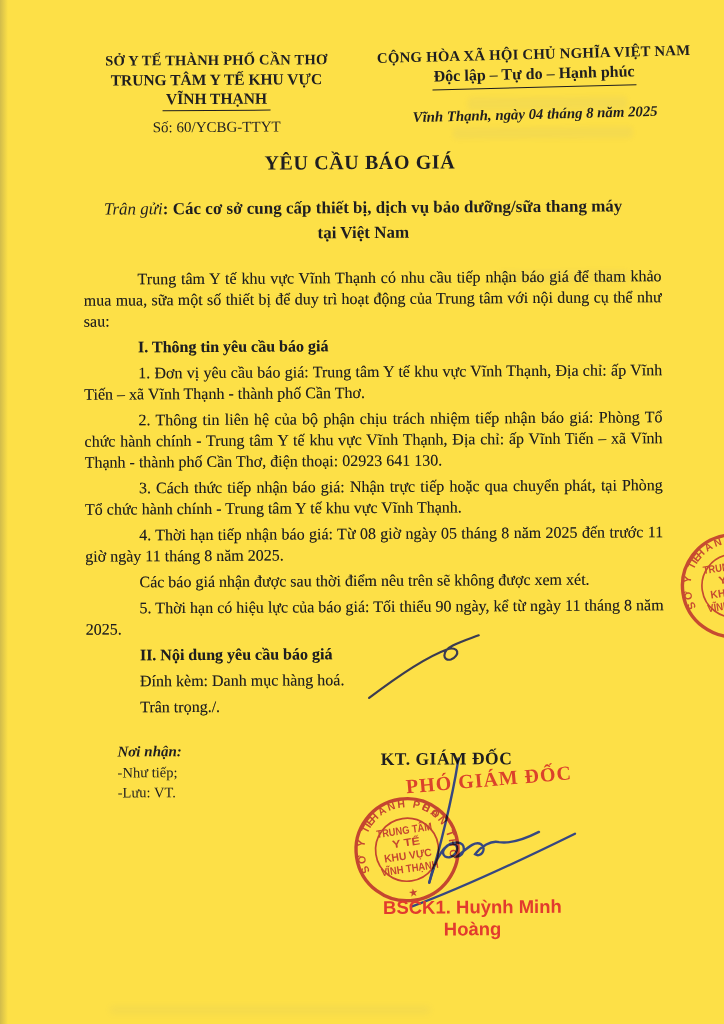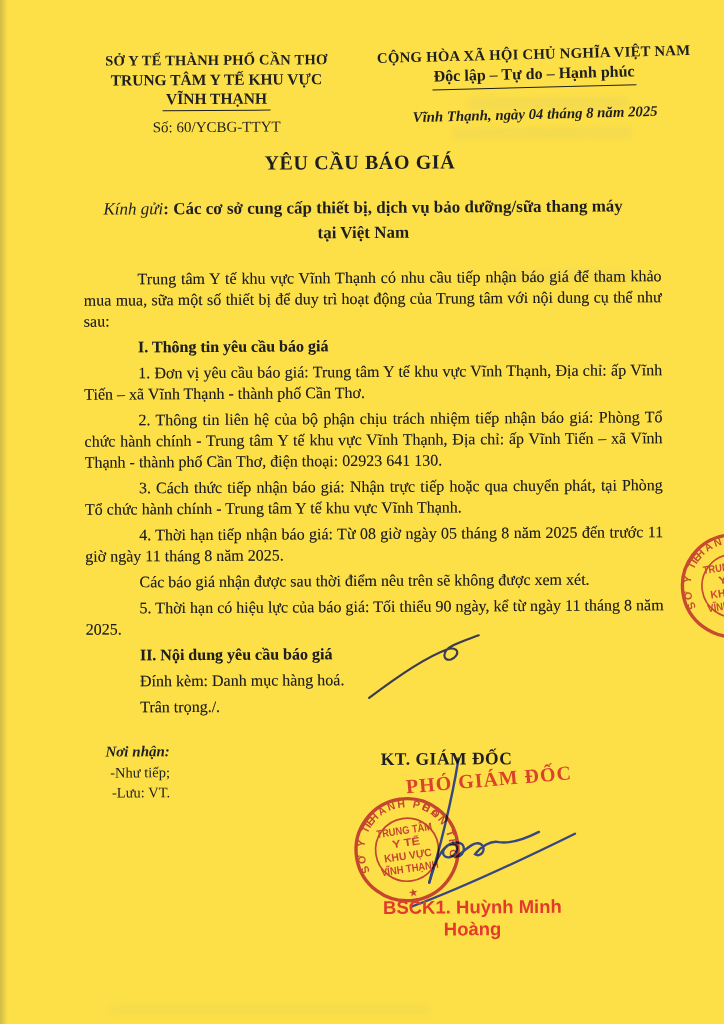--- a/index.html
+++ b/index.html
@@ -43,21 +43,21 @@
   .recipient .txt{font-weight:bold;}
 
   
   .body-text{position:absolute;left:85px;top:267px;width:578px;
              font-size:16px;line-height:21px;text-align:justify;}
   .body-text p{margin:0 0 5px 0;text-indent:54px;
                text-shadow:0 0 .4px rgba(20,20,25,.45);}
   .body-text p.heading{font-weight:bold;text-align:left;}
 
   
-  .noi-nhan{position:absolute;left:104px;top:740px;font-size:14.5px;line-height:1.38;text-align:right;}
+  .noi-nhan{position:absolute;left:116px;top:740px;font-size:14.5px;line-height:1.38;}
   .noi-nhan .nn-label{font-weight:bold;font-style:italic;font-size:15px;}
 
   .kt-line{position:absolute;left:325px;top:749px;width:240px;text-align:center;
            font-size:17.5px;font-weight:bold;letter-spacing:.5px;}
   .deputy-line{position:absolute;left:404px;top:769px;
                font-size:20px;font-weight:bold;color:#d8352a;letter-spacing:1px;
                transform:rotate(-4.5deg);opacity:.92;}
   .signer-name{position:absolute;left:350px;top:897px;width:240px;text-align:center;
                font-family:"Liberation Sans","DejaVu Sans",sans-serif;
                font-size:18.5px;font-weight:bold;color:#e23b2e;}
@@ -91,21 +91,21 @@
 
     <div class="hdr-right">
       <div class="n1">CỘNG HÒA XÃ HỘI CHỦ NGHĨA VIỆT NAM</div>
       <div><span class="n2">Độc lập – Tự do – Hạnh phúc</span></div>
       <div class="date">Vĩnh Thạnh, ngày 04 tháng 8 năm 2025</div>
     </div>
 
     <div class="doc-title">YÊU CẦU BÁO GIÁ</div>
 
     <div class="recipient">
-      <span class="lbl">Kính gửi</span><span class="txt">: Các cơ sở cung cấp thiết bị, dịch vụ bảo dưỡng/sữa thang máy tại Việt Nam</span>
+      <span class="lbl">Trân gửi</span><span class="txt">: Các cơ sở cung cấp thiết bị, dịch vụ bảo dưỡng/sữa thang máy tại Việt Nam</span>
     </div>
 
     <div class="body-text">
       <p>Trung tâm Y tế khu vực Vĩnh Thạnh có nhu cầu tiếp nhận báo giá để tham khảo mua mua, sữa một số thiết bị để duy trì hoạt động của Trung tâm với nội dung cụ thể như sau:</p>
       <p class="heading">I. Thông tin yêu cầu báo giá</p>
       <p>1. Đơn vị yêu cầu báo giá: Trung tâm Y tế khu vực Vĩnh Thạnh, Địa chỉ: ấp Vĩnh Tiến – xã Vĩnh Thạnh - thành phố Cần Thơ.</p>
       <p>2. Thông tin liên hệ của bộ phận chịu trách nhiệm tiếp nhận báo giá: Phòng Tổ chức hành chính - Trung tâm Y tế khu vực Vĩnh Thạnh, Địa chỉ: ấp Vĩnh Tiến – xã Vĩnh Thạnh - thành phố Cần Thơ, điện thoại: 02923 641 130.</p>
       <p>3. Cách thức tiếp nhận báo giá: Nhận trực tiếp hoặc qua chuyển phát, tại Phòng Tổ chức hành chính - Trung tâm Y tế khu vực Vĩnh Thạnh.</p>
       <p>4. Thời hạn tiếp nhận báo giá: Từ 08 giờ ngày 05 tháng 8 năm 2025 đến trước 11 giờ ngày 11 tháng 8 năm 2025.</p>
       <p>Các báo giá nhận được sau thời điểm nêu trên sẽ không được xem xét.</p>

